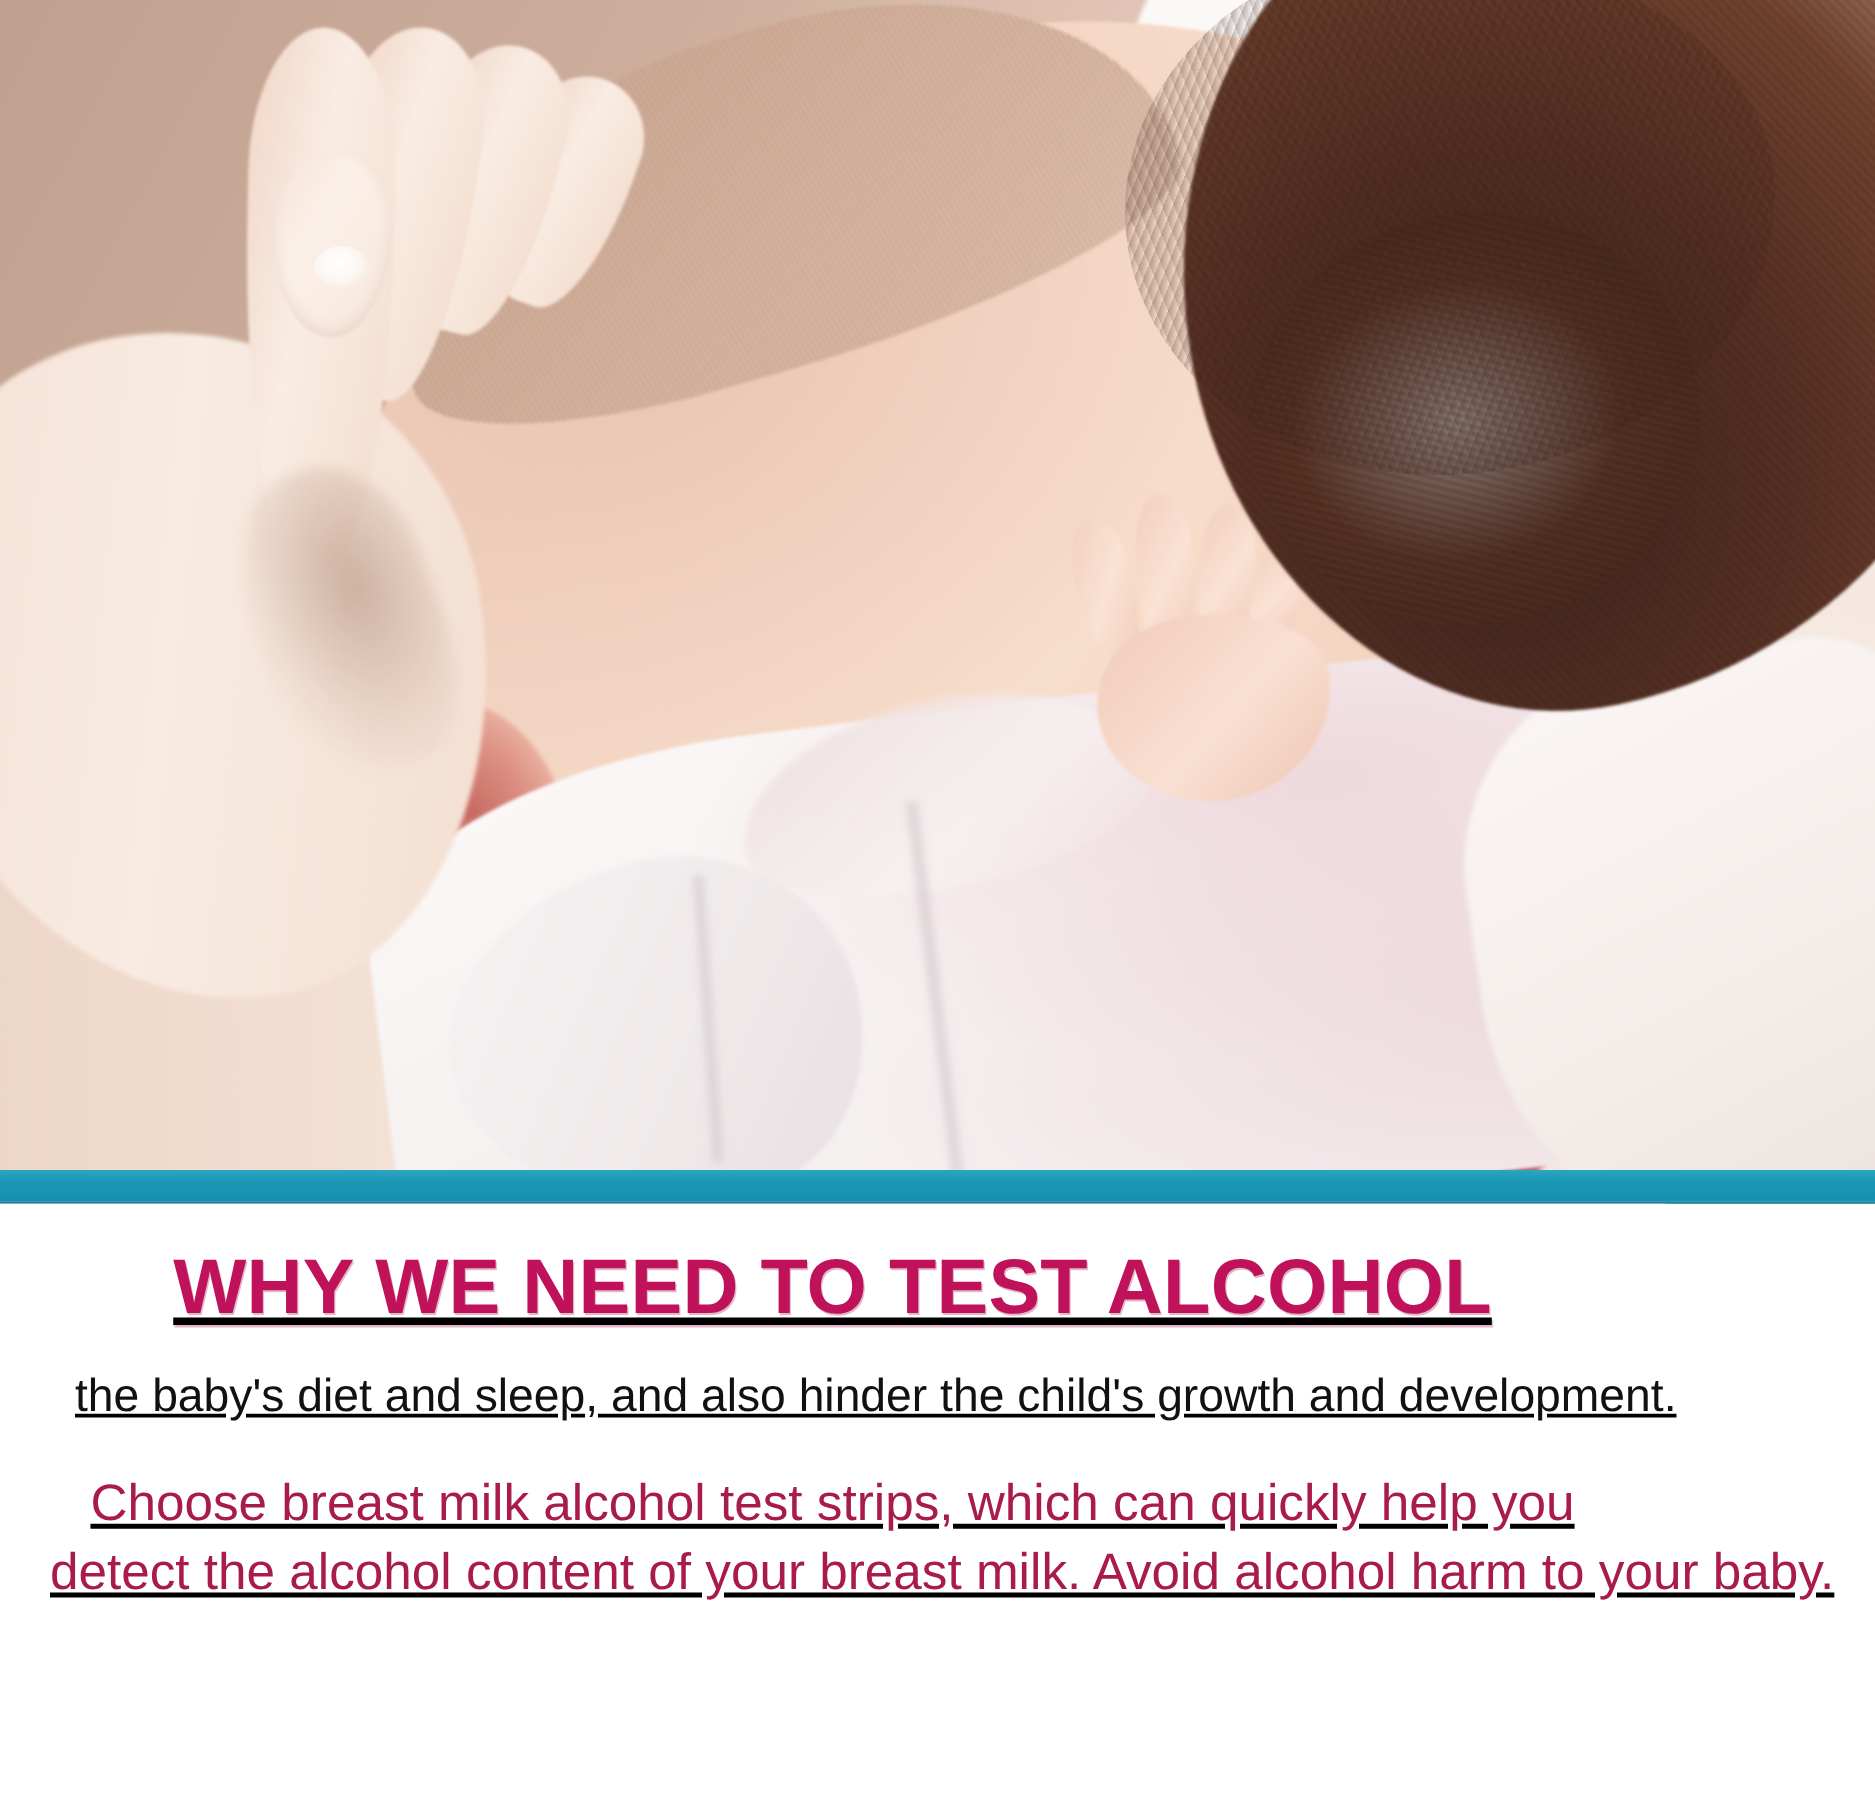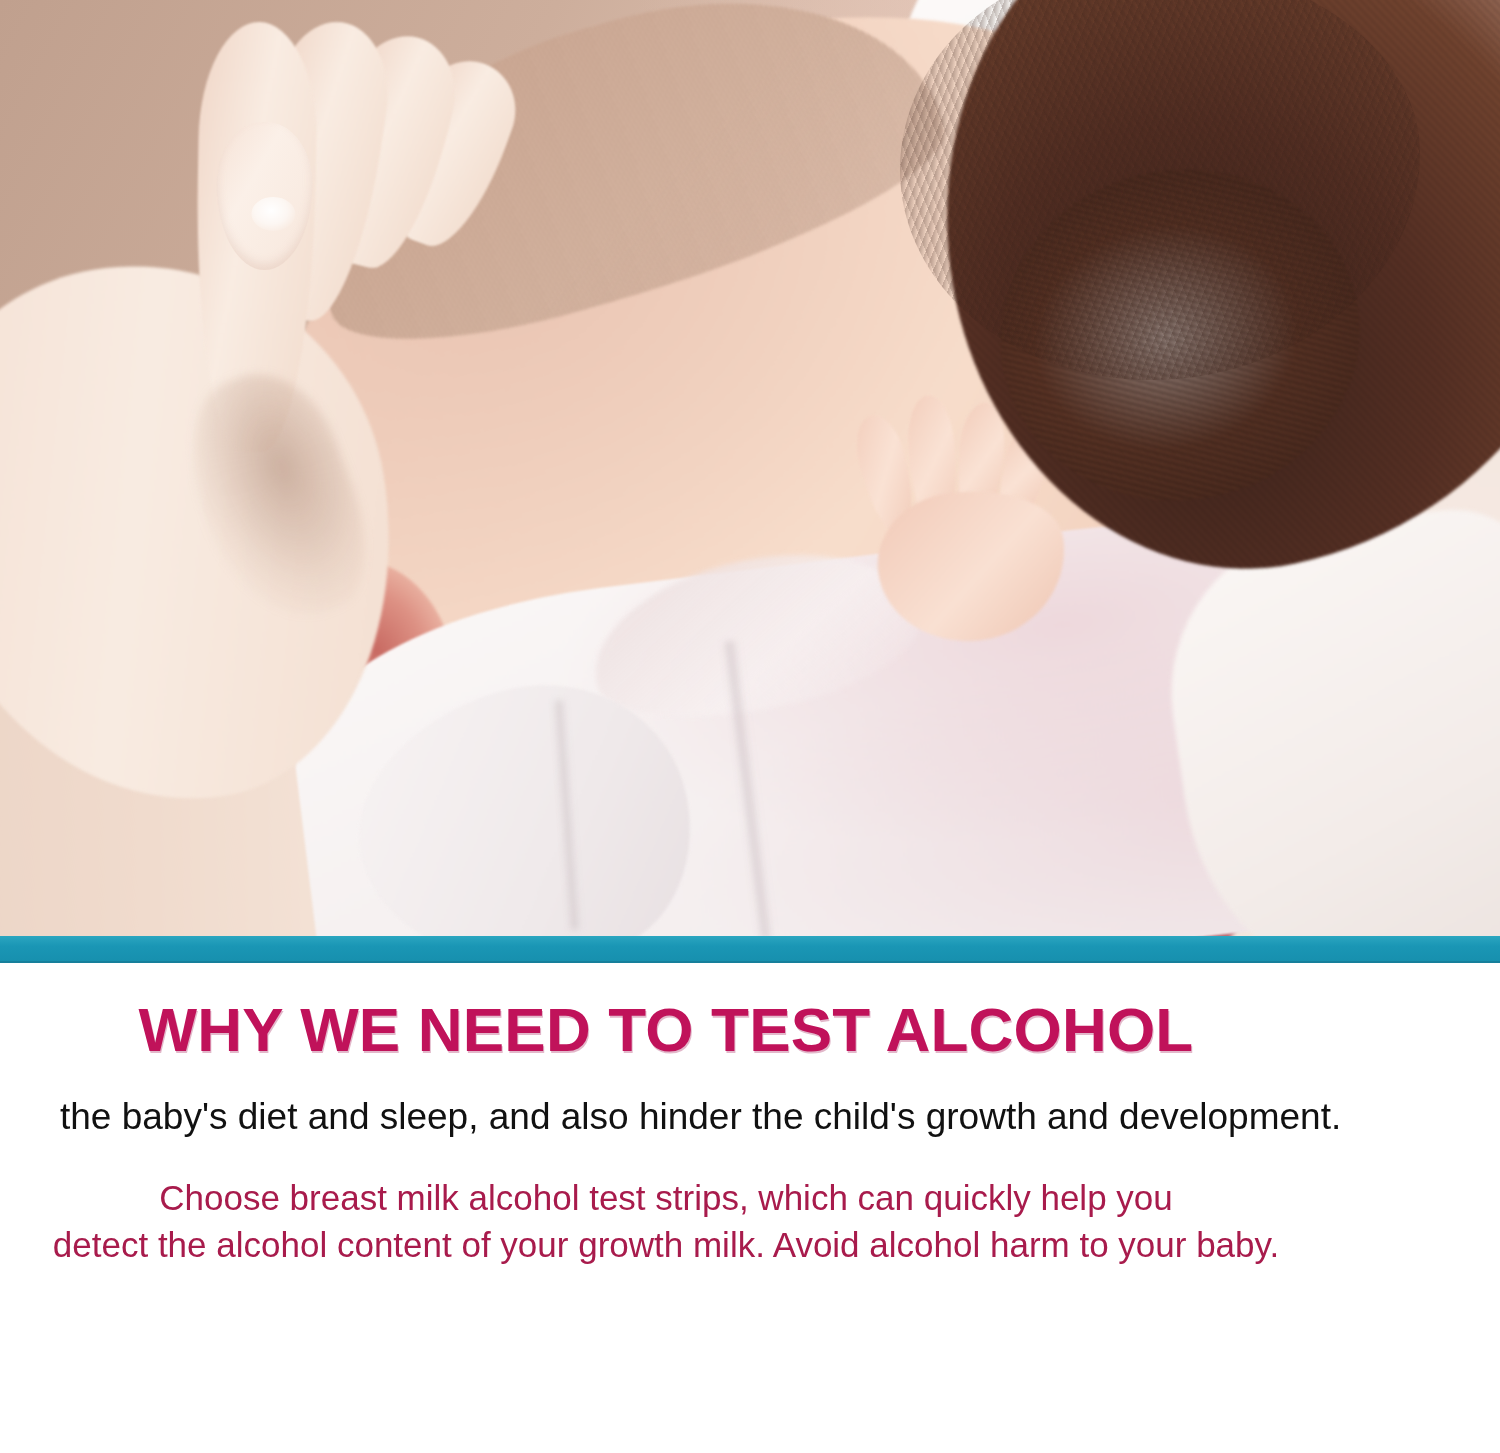--- a/index.html
+++ b/index.html
@@ -376,20 +376,21 @@
     border-bottom: 2px solid #167f9b;
   }
 
   
   .content {
     position: absolute;
     left: 0; top: 963px;
     width: 1332px;
     height: 490px;
     background: #ffffff;
+    text-decoration: underline;
   }
 
   .headline {
     margin: 0;
     padding-top: 28px;
     text-align: center;
     font-family: "Liberation Sans Narrow", "Liberation Sans", sans-serif;
     font-weight: 700;
     font-size: 62px;
     line-height: 1.26;
@@ -408,21 +409,21 @@
     line-height: 1.30;
     color: #111111;
   }
   .body-copy .bc-line { display: block; white-space: nowrap; }
 
   .pink-copy {
     margin: 0;
     padding: 34px 40px 0 40px;
     text-align: center;
     font-family: "Liberation Sans Narrow", "Liberation Sans", sans-serif;
-    font-size: 35px;
+    font-size: 41px;
     line-height: 1.34;
     color: #a81b4c;
   }
   .pink-copy .pc-line { display: block; white-space: nowrap; }
 </style>
 </head>
 <body>
 
 <div class="page">
 
@@ -491,17 +492,17 @@
     <h1 class="headline">
       <span class="hl-line">WHY WE NEED TO TEST ALCOHOL</span>
     </h1>
 
     <p class="body-copy">
       <span class="bc-line">the baby's diet and sleep, and also hinder the child's growth and development.</span>
     </p>
 
     <p class="pink-copy">
       <span class="pc-line">Choose breast milk alcohol test strips, which can quickly help you</span>
-      <span class="pc-line">detect the alcohol content of your growth milk. Avoid alcohol harm to your baby.</span>
+      <span class="pc-line">detect the alcohol content of your breast milk. Avoid alcohol harm to your baby.</span>
     </p>
 
   </div>
 </div>
 
 </body></html>

